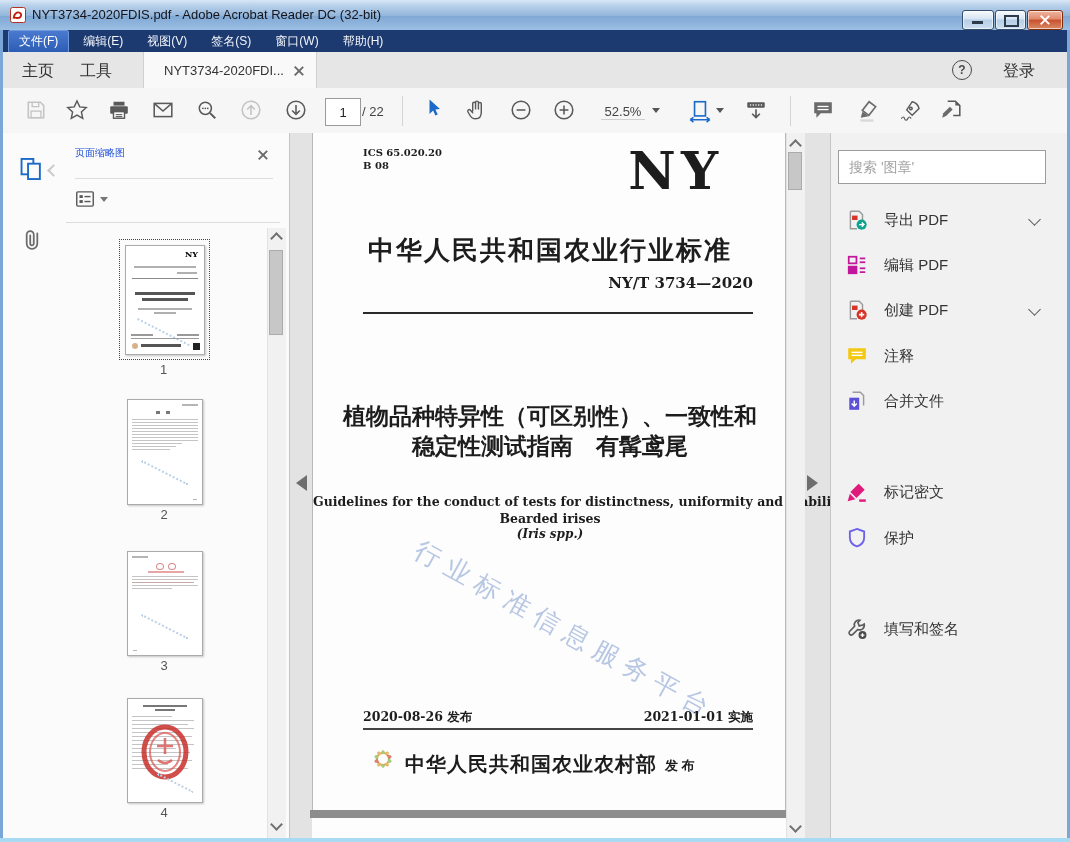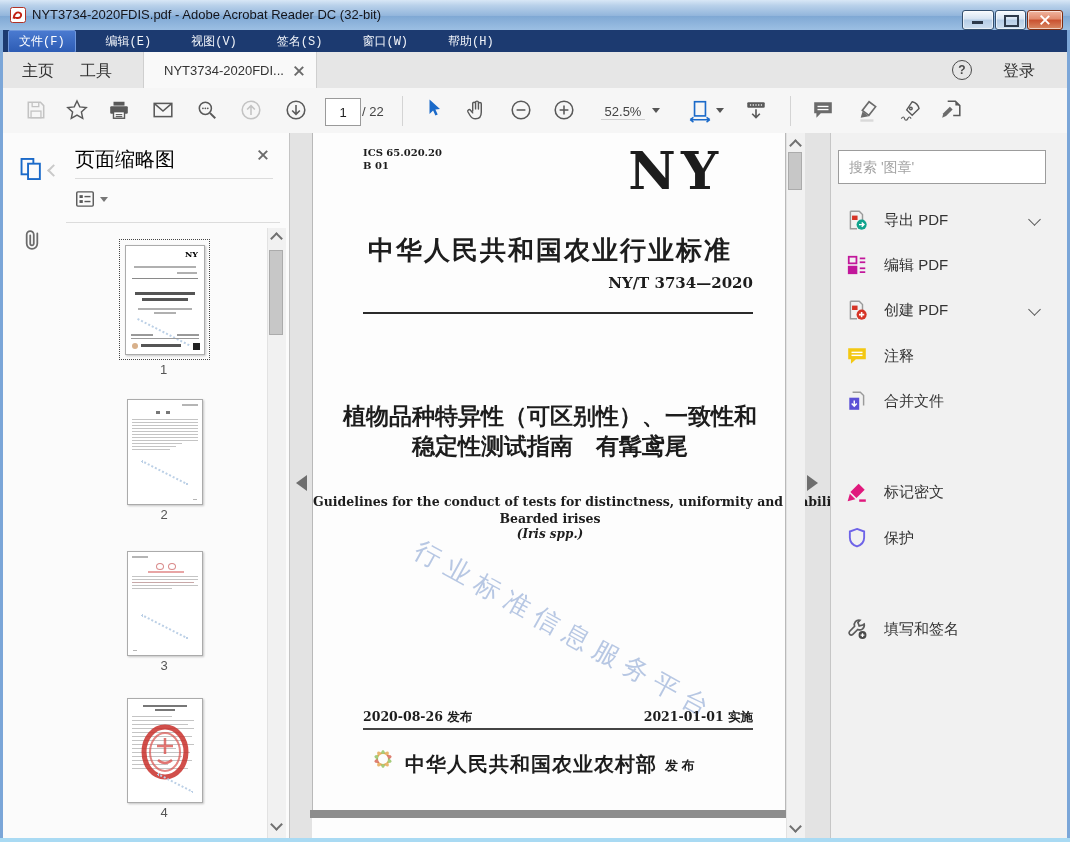--- a/index.html
+++ b/index.html
@@ -9,21 +9,21 @@
   .bar{position:absolute;}
   
   .titlebar{left:0;top:0;width:1070px;height:30px;
     background:linear-gradient(180deg,#d8e7f6 0%,#b9d1ea 18%,#93b6dc 52%,#7fa8d4 53%,#9cbfe3 100%);
     border-bottom:1px solid #5c82ad;}
   .title-text{left:32px;top:7px;font-size:13px;color:#14141a;white-space:nowrap;}
   .win-btn{top:10px;height:18px;border:1px solid #34506e;border-radius:3px;
     background:linear-gradient(#f7fbfe,#d6e4f2 45%,#b5cde6 50%,#cfe0f0);box-shadow:inset 0 0 0 1px rgba(255,255,255,.6);}
   .win-btn.close{background:linear-gradient(#f0b5a0,#e18a6d 45%,#c9502f 50%,#d98a64);border-color:#7c2d12;}
   .menubar{left:0;top:30px;width:1070px;height:22px;background:#1c3a70;display:flex;align-items:center;padding-left:8px;box-sizing:border-box;}
-  .menu-item{color:#f2f5fa;font-size:12px;padding:2px 10px;margin-right:20px;white-space:nowrap;font-family:Liberation Mono, monospace;}
+  .menu-item{color:#f2f5fa;font-size:12px;padding:2px 10px;margin-right:4px;white-space:nowrap;}
   .menu-item.active{background:linear-gradient(#4a7ad0,#2d5cb4);border:1px solid #6f97db;border-radius:2px;color:#fff;}
   
   .tabbar{left:3px;top:52px;width:1064px;height:36px;background:#e6e6e6;border-bottom:1px solid #cfcfcf;}
   .tab-label{font-size:16px;color:#333;top:9px;white-space:nowrap;}
   .doc-tab{left:143px;top:52px;width:172px;height:36px;background:#f9f9f9;border-left:1px solid #cfcfcf;border-right:1px solid #cfcfcf;}
   .doc-tab-text{left:20px;top:11px;font-size:13px;color:#333;white-space:nowrap;}
   .xmark{width:9px;height:9px;}
   .xmark:before,.xmark:after{content:"";position:absolute;left:4px;top:-1px;width:1.6px;height:12px;background:#6a6a6a;}
   .xmark:before{transform:rotate(45deg);} .xmark:after{transform:rotate(-45deg);}
   .help-circle{left:952px;top:60px;width:18px;height:18px;border:1.6px solid #4a4a4a;border-radius:50%;
@@ -34,21 +34,21 @@
   .ti{position:absolute;top:99px;}
   .tsep{position:absolute;top:96px;width:1px;height:30px;background:#d4d4d4;}
   .page-input{position:absolute;left:325px;top:98px;width:30px;height:24px;border:1px solid #9a9a9a;
     background:#fff;font-size:13px;text-align:center;color:#222;font-family:inherit;}
   .page-count{position:absolute;left:362px;top:104px;font-size:13px;color:#444;}
   .zoom-text{position:absolute;left:601px;top:104px;font-size:13px;color:#444;width:44px;text-align:center;border-bottom:1px solid #d0d0d0;}
   .dd-arrow{position:absolute;width:0;height:0;border-left:4px solid transparent;border-right:4px solid transparent;border-top:5px solid #555;}
   
   .left-rail{left:3px;top:133px;width:55px;height:705px;background:#fbfbfb;border-right:1px solid #e0e0e0;}
   .thumb-panel{left:58px;top:133px;width:232px;height:705px;background:#fbfbfb;border-right:1px solid #c4c4c4;box-sizing:border-box;}
-  .panel-title{left:75px;top:146px;font-size:20px;color:#000000;}
+  .panel-title{left:75px;top:146px;font-size:10px;color:#1d4ed8;}
   .psep{position:absolute;height:1px;background:#dcdcdc;}
   .thumb{position:absolute;background:#fff;border:1px solid #ababab;box-shadow:1px 1px 2px rgba(0,0,0,.22);}
   .thumb-sel{position:absolute;border:1px dotted #444;}
   .thumb-label{position:absolute;text-align:center;font-size:13px;color:#555;}
   .chev{position:absolute;width:7px;height:7px;border-left:2px solid #707070;border-top:2px solid #707070;}
   .chev.up{transform:rotate(45deg);} .chev.down{transform:rotate(225deg);}
   .chev.left{transform:rotate(-45deg);} 
   .sb-track{position:absolute;background:#f1f1f1;border-left:1px solid #e2e2e2;}
   .sb-thumb{position:absolute;background:#c7c7c7;border:1px solid #ababab;box-sizing:border-box;}
   .wm-dots{position:absolute;border-top:2px dotted #bcd0e6;transform:rotate(27deg);transform-origin:0 0;}
@@ -338,21 +338,21 @@
 
   <span class="sb-track" style="left:267px;top:228px;width:18px;height:610px;"></span>
   <span class="chev up" style="left:272px;top:234px;"></span>
   <span class="sb-thumb" style="left:269px;top:250px;width:14px;height:85px;"></span>
   <span class="chev down" style="left:272px;top:820px;"></span>
 
   <div class="abs doc-area"></div>
 
   <div class="abs page1">
     <span class="dp doc-serif" style="left:50px;top:14px;font-size:10px;font-weight:bold;">ICS 65.020.20</span>
-    <span class="dp doc-serif" style="left:50px;top:27px;font-size:10px;font-weight:bold;">B 01</span>
+    <span class="dp doc-serif" style="left:50px;top:27px;font-size:10px;font-weight:bold;">B 08</span>
     <span class="dp doc-serif" style="right:62px;top:12px;font-size:52px;font-weight:900;letter-spacing:5px;line-height:1;">NY</span>
     <span class="dp" style="left:42px;top:100px;width:390px;text-align:center;font-size:26px;font-weight:bold;letter-spacing:2px;">中华人民共和国农业行业标准</span>
     <span class="dp doc-serif" style="left:50px;top:141px;width:390px;text-align:right;font-size:15px;font-weight:bold;">NY/T 3734—2020</span>
     <span class="bar" style="left:50px;top:179px;width:390px;height:2px;background:#2b2b2b;"></span>
     <span class="dp" style="left:0;top:268px;width:474px;text-align:center;font-size:23px;font-weight:bold;">植物品种特异性（可区别性）、一致性和</span>
     <span class="dp" style="left:0;top:298px;width:474px;text-align:center;font-size:23px;font-weight:bold;">稳定性测试指南　有髯鸢尾</span>
     <span class="dp doc-serif" style="left:0;top:361px;width:474px;text-align:center;font-size:12.5px;font-weight:bold;">Guidelines for the conduct of tests for distinctness, uniformity and stability—</span>
     <span class="dp doc-serif" style="left:0;top:378px;width:474px;text-align:center;font-size:12.5px;font-weight:bold;">Bearded irises</span>
     <span class="dp doc-serif" style="left:0;top:394px;width:474px;text-align:center;font-size:12px;font-weight:bold;font-style:italic;">(Iris spp.)</span>
     <span class="dp doc-serif" style="left:112px;top:400px;font-size:26px;letter-spacing:8px;color:rgba(125,155,205,.55);transform:rotate(29deg);transform-origin:0 0;">行业标准信息服务平台</span>

